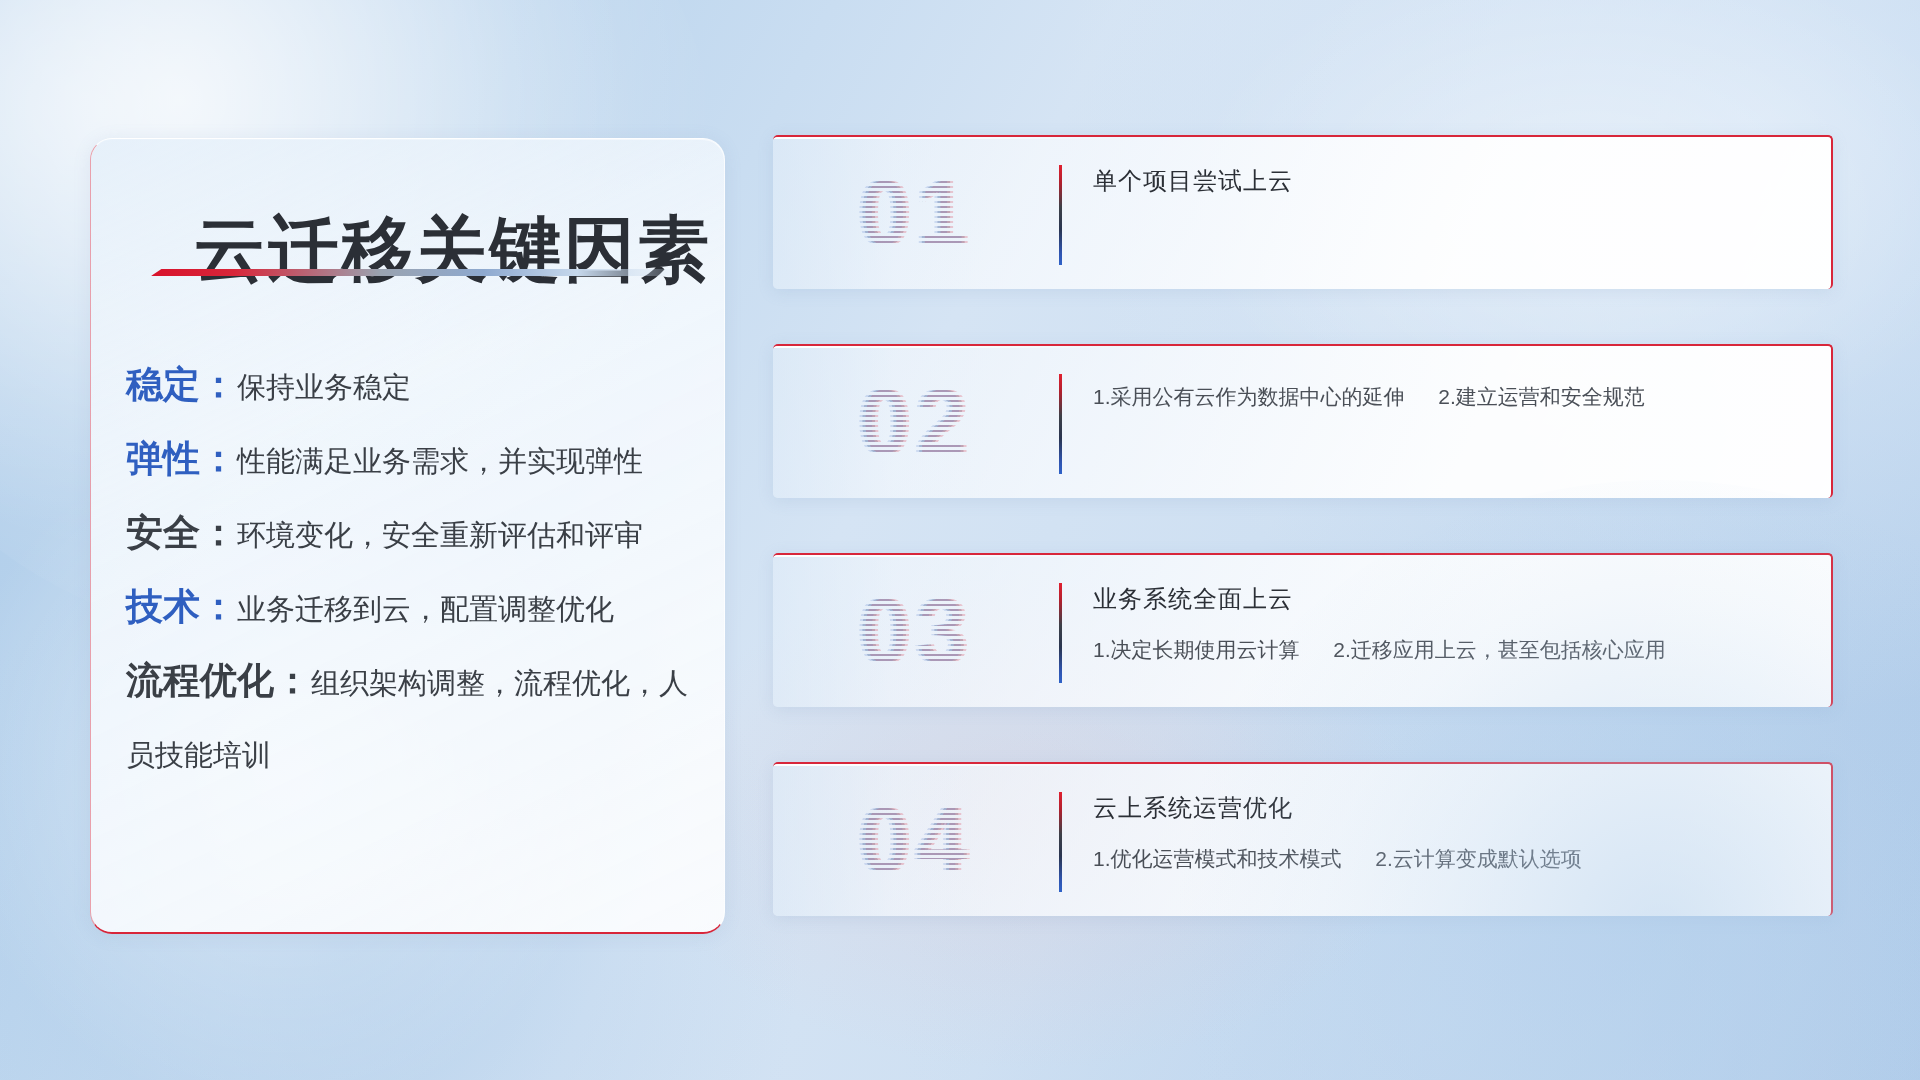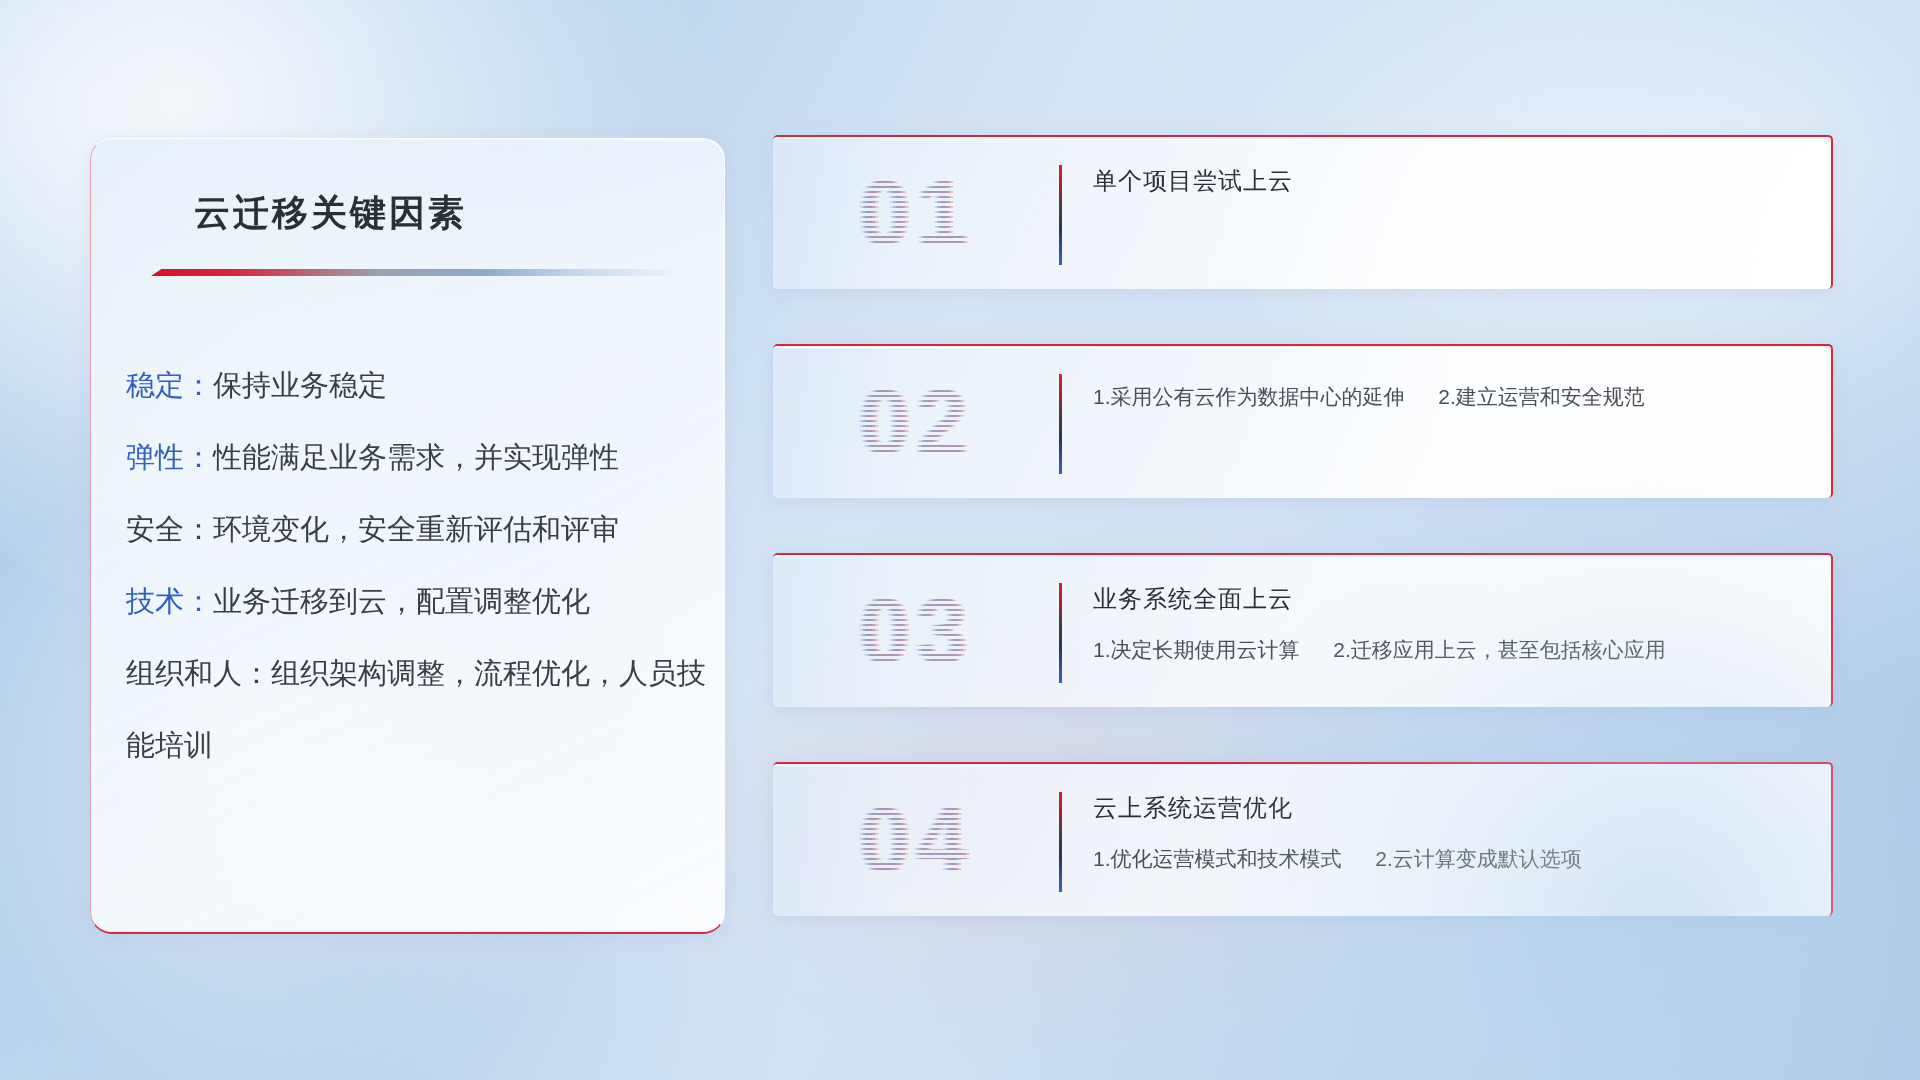--- a/index.html
+++ b/index.html
@@ -76,22 +76,22 @@
   }
   #left-panel .panel-sheen {
     position: absolute;
     inset: 0;
     background: linear-gradient(160deg, rgba(214,231,247,0.55) 0%, rgba(255,255,255,0.1) 34%, rgba(255,255,255,0) 60%);
     pointer-events: none;
   }
 
   #panel-title {
     position: absolute;
-    left: 103px; top: 50px;
-    font-size: 36px;
+    left: 103px; top: 64px;
+    font-size: 71px;
     font-weight: 700;
     letter-spacing: 3px;
     color: #2b2f36;
     white-space: nowrap;
   }
   #title-rule {
     position: absolute;
     left: 60px; top: 130px;
     width: 520px; height: 7px;
     background: linear-gradient(90deg, #d8122b 0%, #d8263a 16%, #9aa3b0 44%, #8ea9cf 64%, #c6d8ec 82%, rgba(214,226,240,0.15) 100%);
@@ -106,22 +106,22 @@
   }
   .factor-row {
     display: block;
     font-size: 29px;
     line-height: 72px;
     color: #3a3f46;
     white-space: nowrap;
   }
   .factor-row.wrap { white-space: normal; }
   .factor-label {
-    font-size: 29px;
-    font-weight: 400;
+    font-size: 37px;
+    font-weight: 700;
   }
   .factor-label.blue { color: #2f5fc0; }
   .factor-label.dark { color: #3a3f46; }
   .factor-value { color: #3a3f46; text-align: center; }
 
   
   #cards {
     position: absolute;
     left: 773px; top: 135px;
     width: 1060px;
@@ -243,21 +243,21 @@
 
       <div class="factor-row">
         <span class="factor-label dark">安全：</span><span class="factor-value">环境变化，安全重新评估和评审</span>
       </div>
 
       <div class="factor-row">
         <span class="factor-label blue">技术：</span><span class="factor-value">业务迁移到云，配置调整优化</span>
       </div>
 
       <div class="factor-row wrap">
-        <span class="factor-label dark">组织和人：</span><span class="factor-value">组织架构调整，流程优化，人员技能培训</span>
+        <span class="factor-label dark">流程优化：</span><span class="factor-value">组织架构调整，流程优化，人员技能培训</span>
       </div>
 
     </div>
   </div>
 
   <div id="cards">
 
     <div class="step-card">
       <div class="card-left-fade"></div>
       <div class="card-fade"></div>

